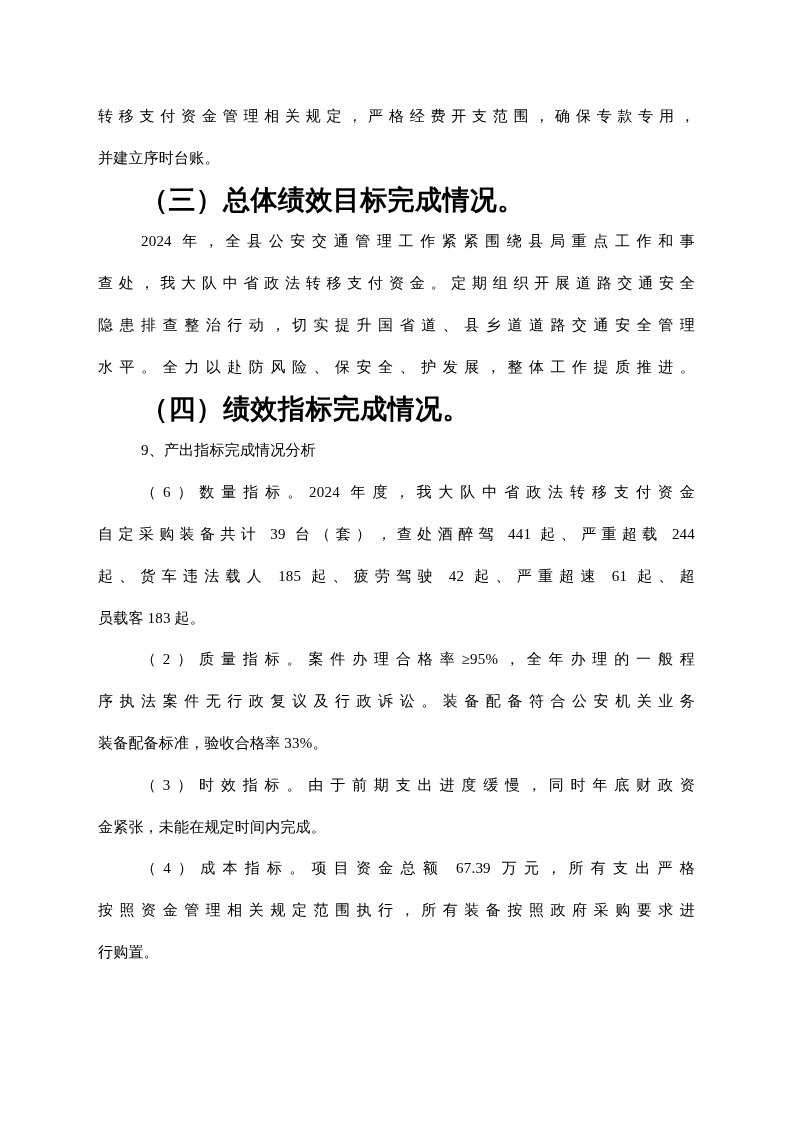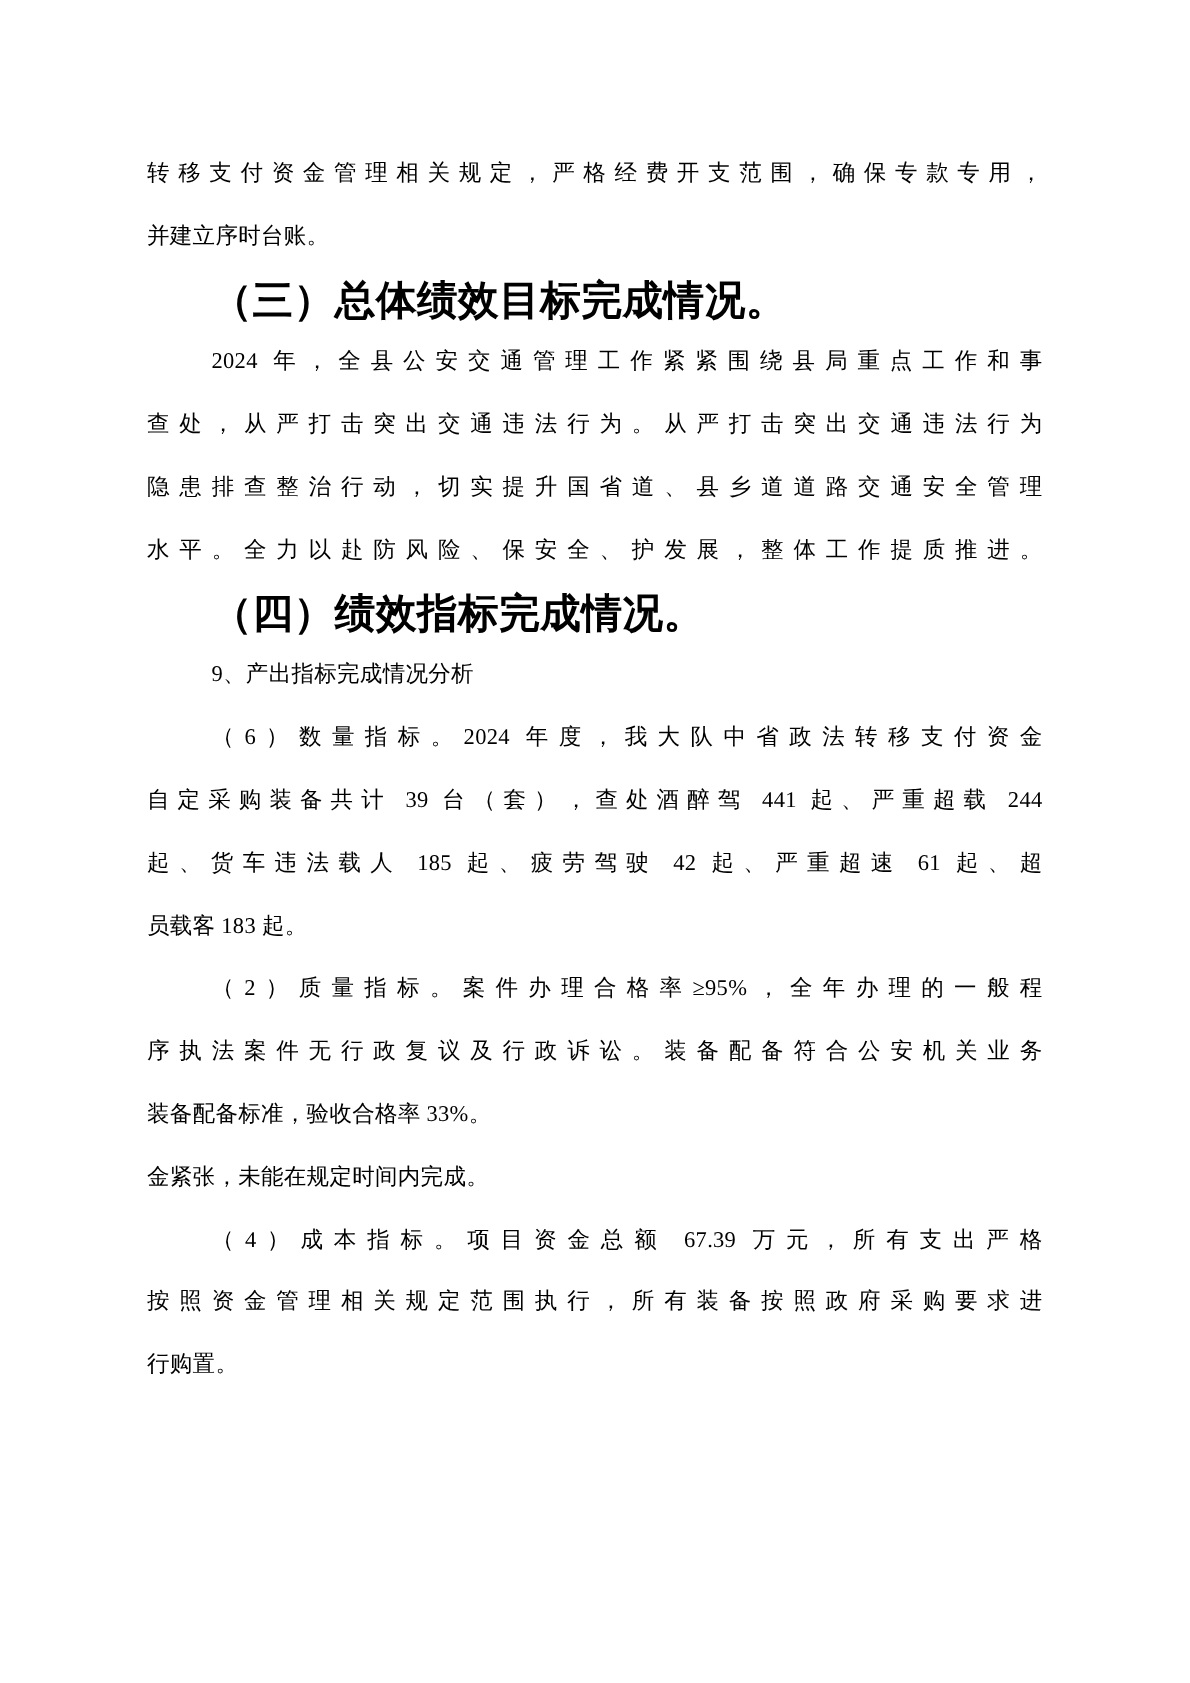--- a/index.html
+++ b/index.html
@@ -49,30 +49,31 @@
 </style>
 </head>
 <body>
 
 <div class="page">
   <div class="textblock" id="textblock">
       <div class="line fill">转移支付资金管理相关规定，严格经费开支范围，确保专款专用，</div>
       <div class="line">并建立序时台账。</div>
       <div class="line indent2 head">（三）总体绩效目标完成情况。</div>
       <div class="line fill indent2">2024 年，全县公安交通管理工作紧紧围绕县局重点工作和事</div>
-      <div class="line fill">查处，从严打击突出交通违法行为。从严打击突出交通违法行为</div>
+      <div class="line fill">查处，我大队中省政法转移支付资金。定期组织开展道路交通安全</div>
       <div class="line fill">隐患排查整治行动，切实提升国省道、县乡道道路交通安全管理</div>
       <div class="line fill">水平。全力以赴防风险、保安全、护发展，整体工作提质推进。</div>
       <div class="line indent2 head">（四）绩效指标完成情况。</div>
       <div class="line indent2">9、产出指标完成情况分析</div>
       <div class="line fill indent2">（6）数量指标。2024 年度，我大队中省政法转移支付资金</div>
       <div class="line fill">自定采购装备共计 39 台（套），查处酒醉驾 441 起、严重超载 244</div>
       <div class="line fill">起、货车违法载人 185 起、疲劳驾驶 42 起、严重超速 61 起、超</div>
       <div class="line">员载客 183 起。</div>
       <div class="line fill indent2">（2）质量指标。案件办理合格率≥95%，全年办理的一般程</div>
       <div class="line fill">序执法案件无行政复议及行政诉讼。装备配备符合公安机关业务</div>
       <div class="line">装备配备标准，验收合格率 33%。</div>
+      <div class="line fill indent2">（3）时效指标。由于前期支出进度缓慢，同时年底财政资</div>
       <div class="line">金紧张，未能在规定时间内完成。</div>
       <div class="line fill indent2">（4）成本指标。项目资金总额 67.39 万元，所有支出严格</div>
       <div class="line fill">按照资金管理相关规定范围执行，所有装备按照政府采购要求进</div>
       <div class="line">行购置。</div>
     </div>
 </div>
 
 </body></html>

